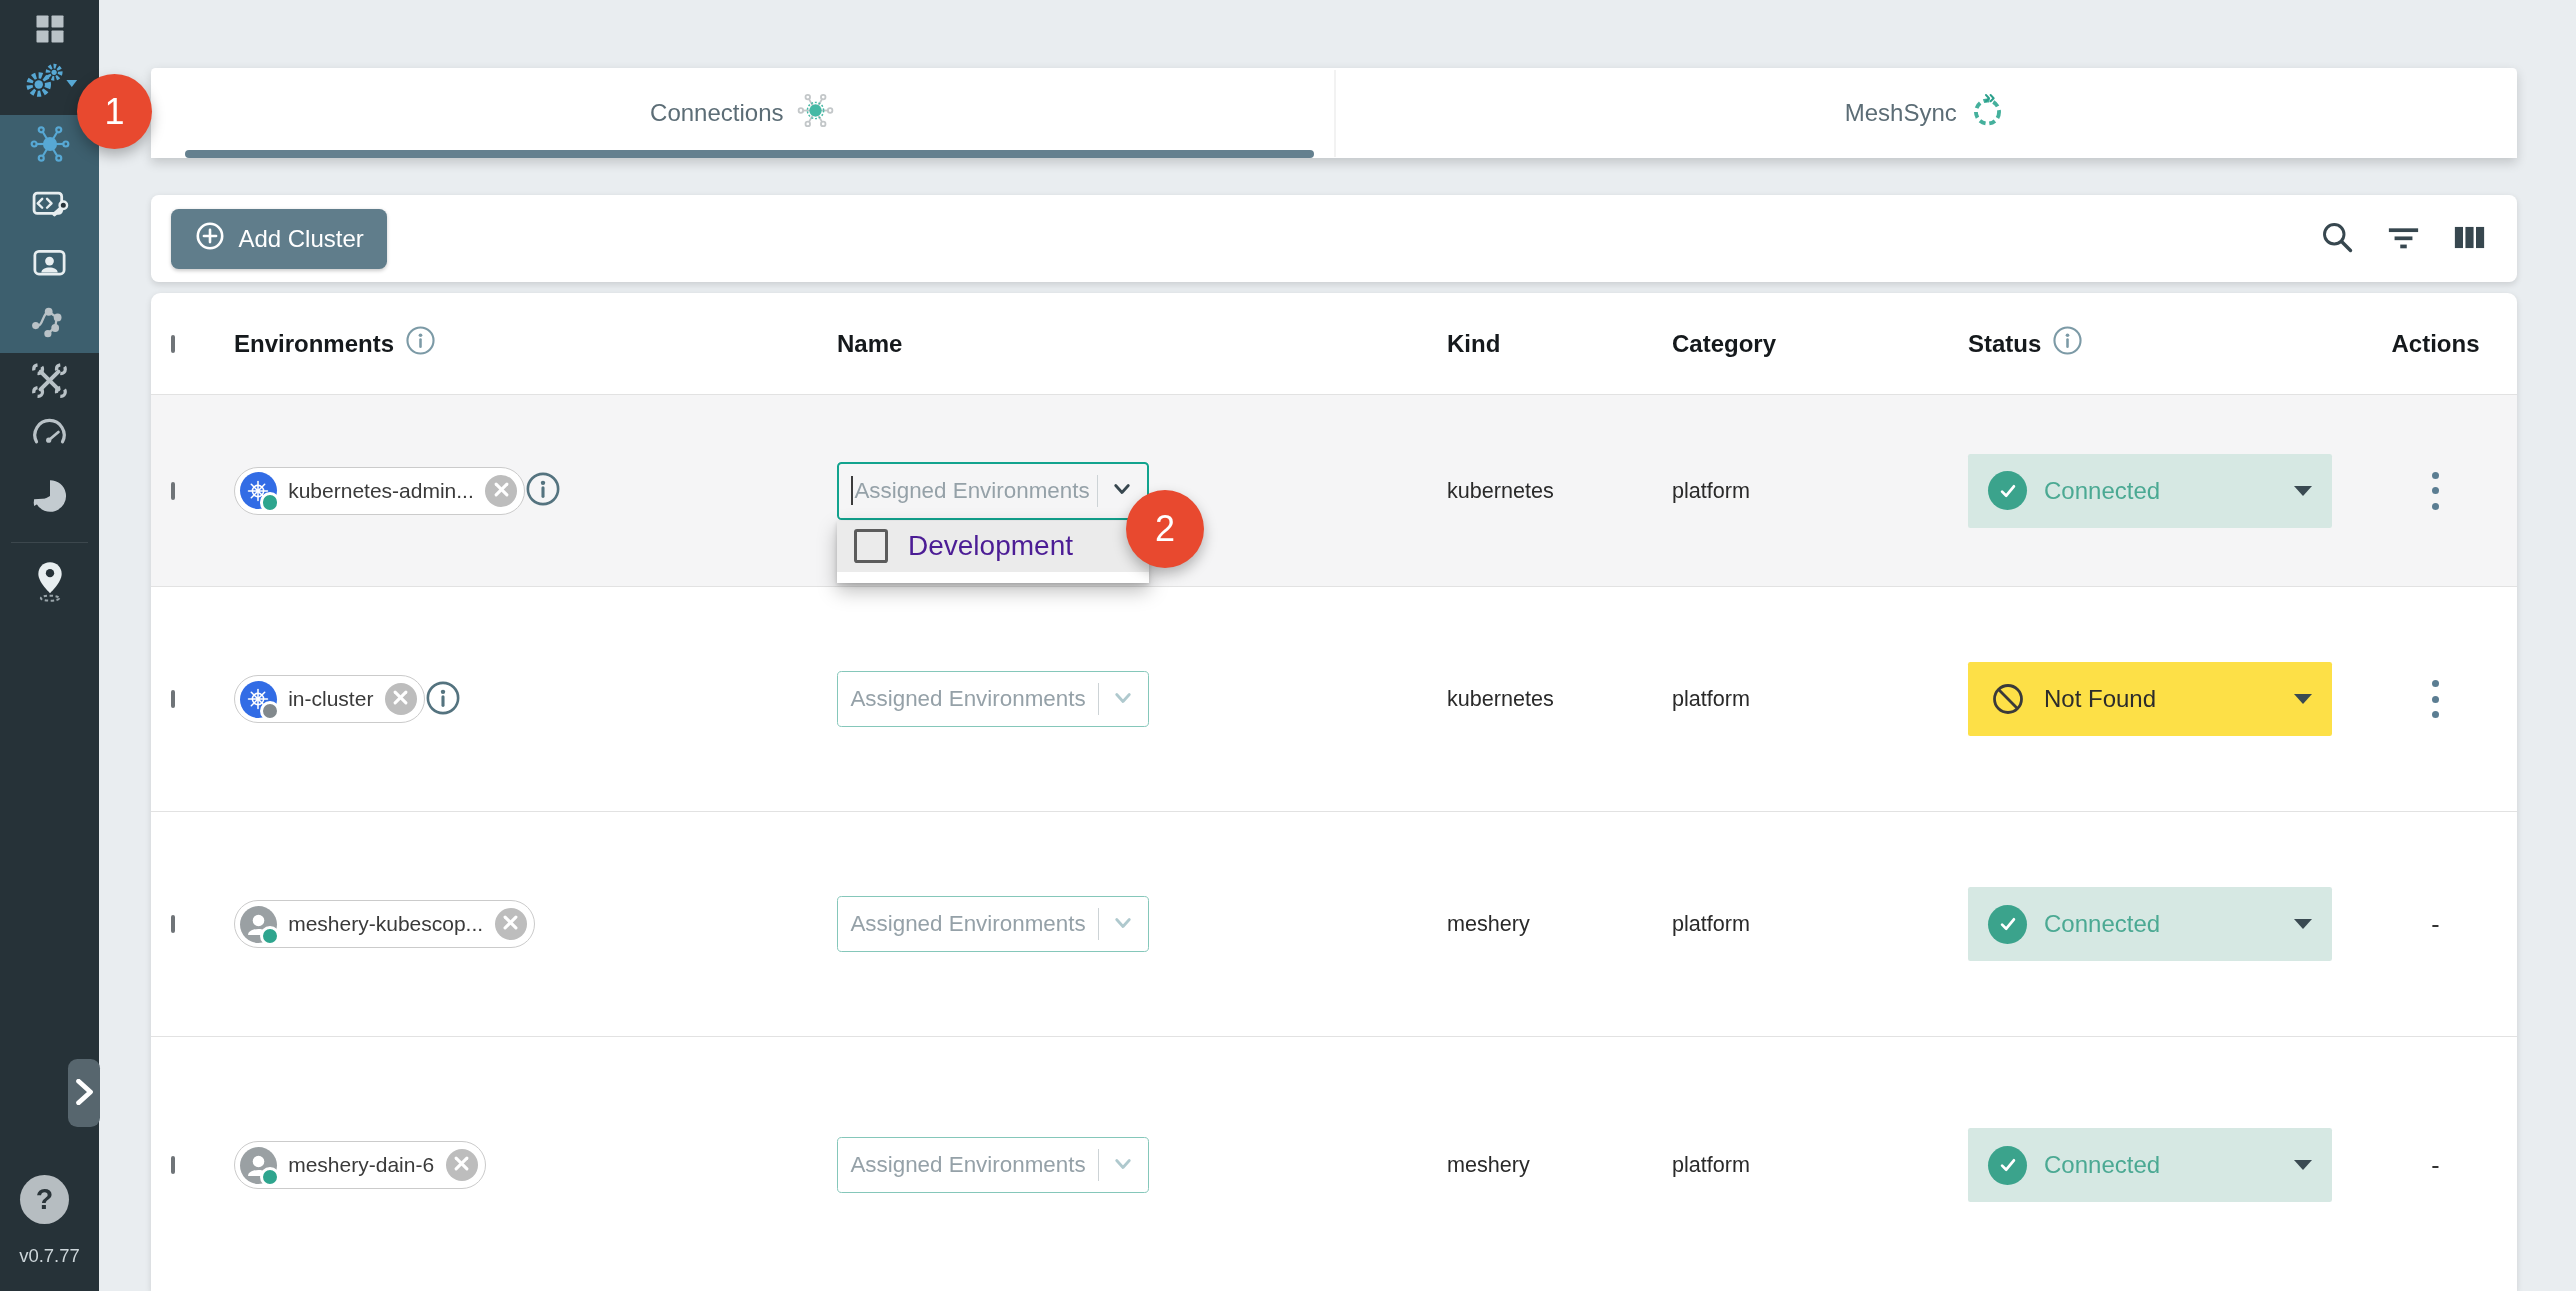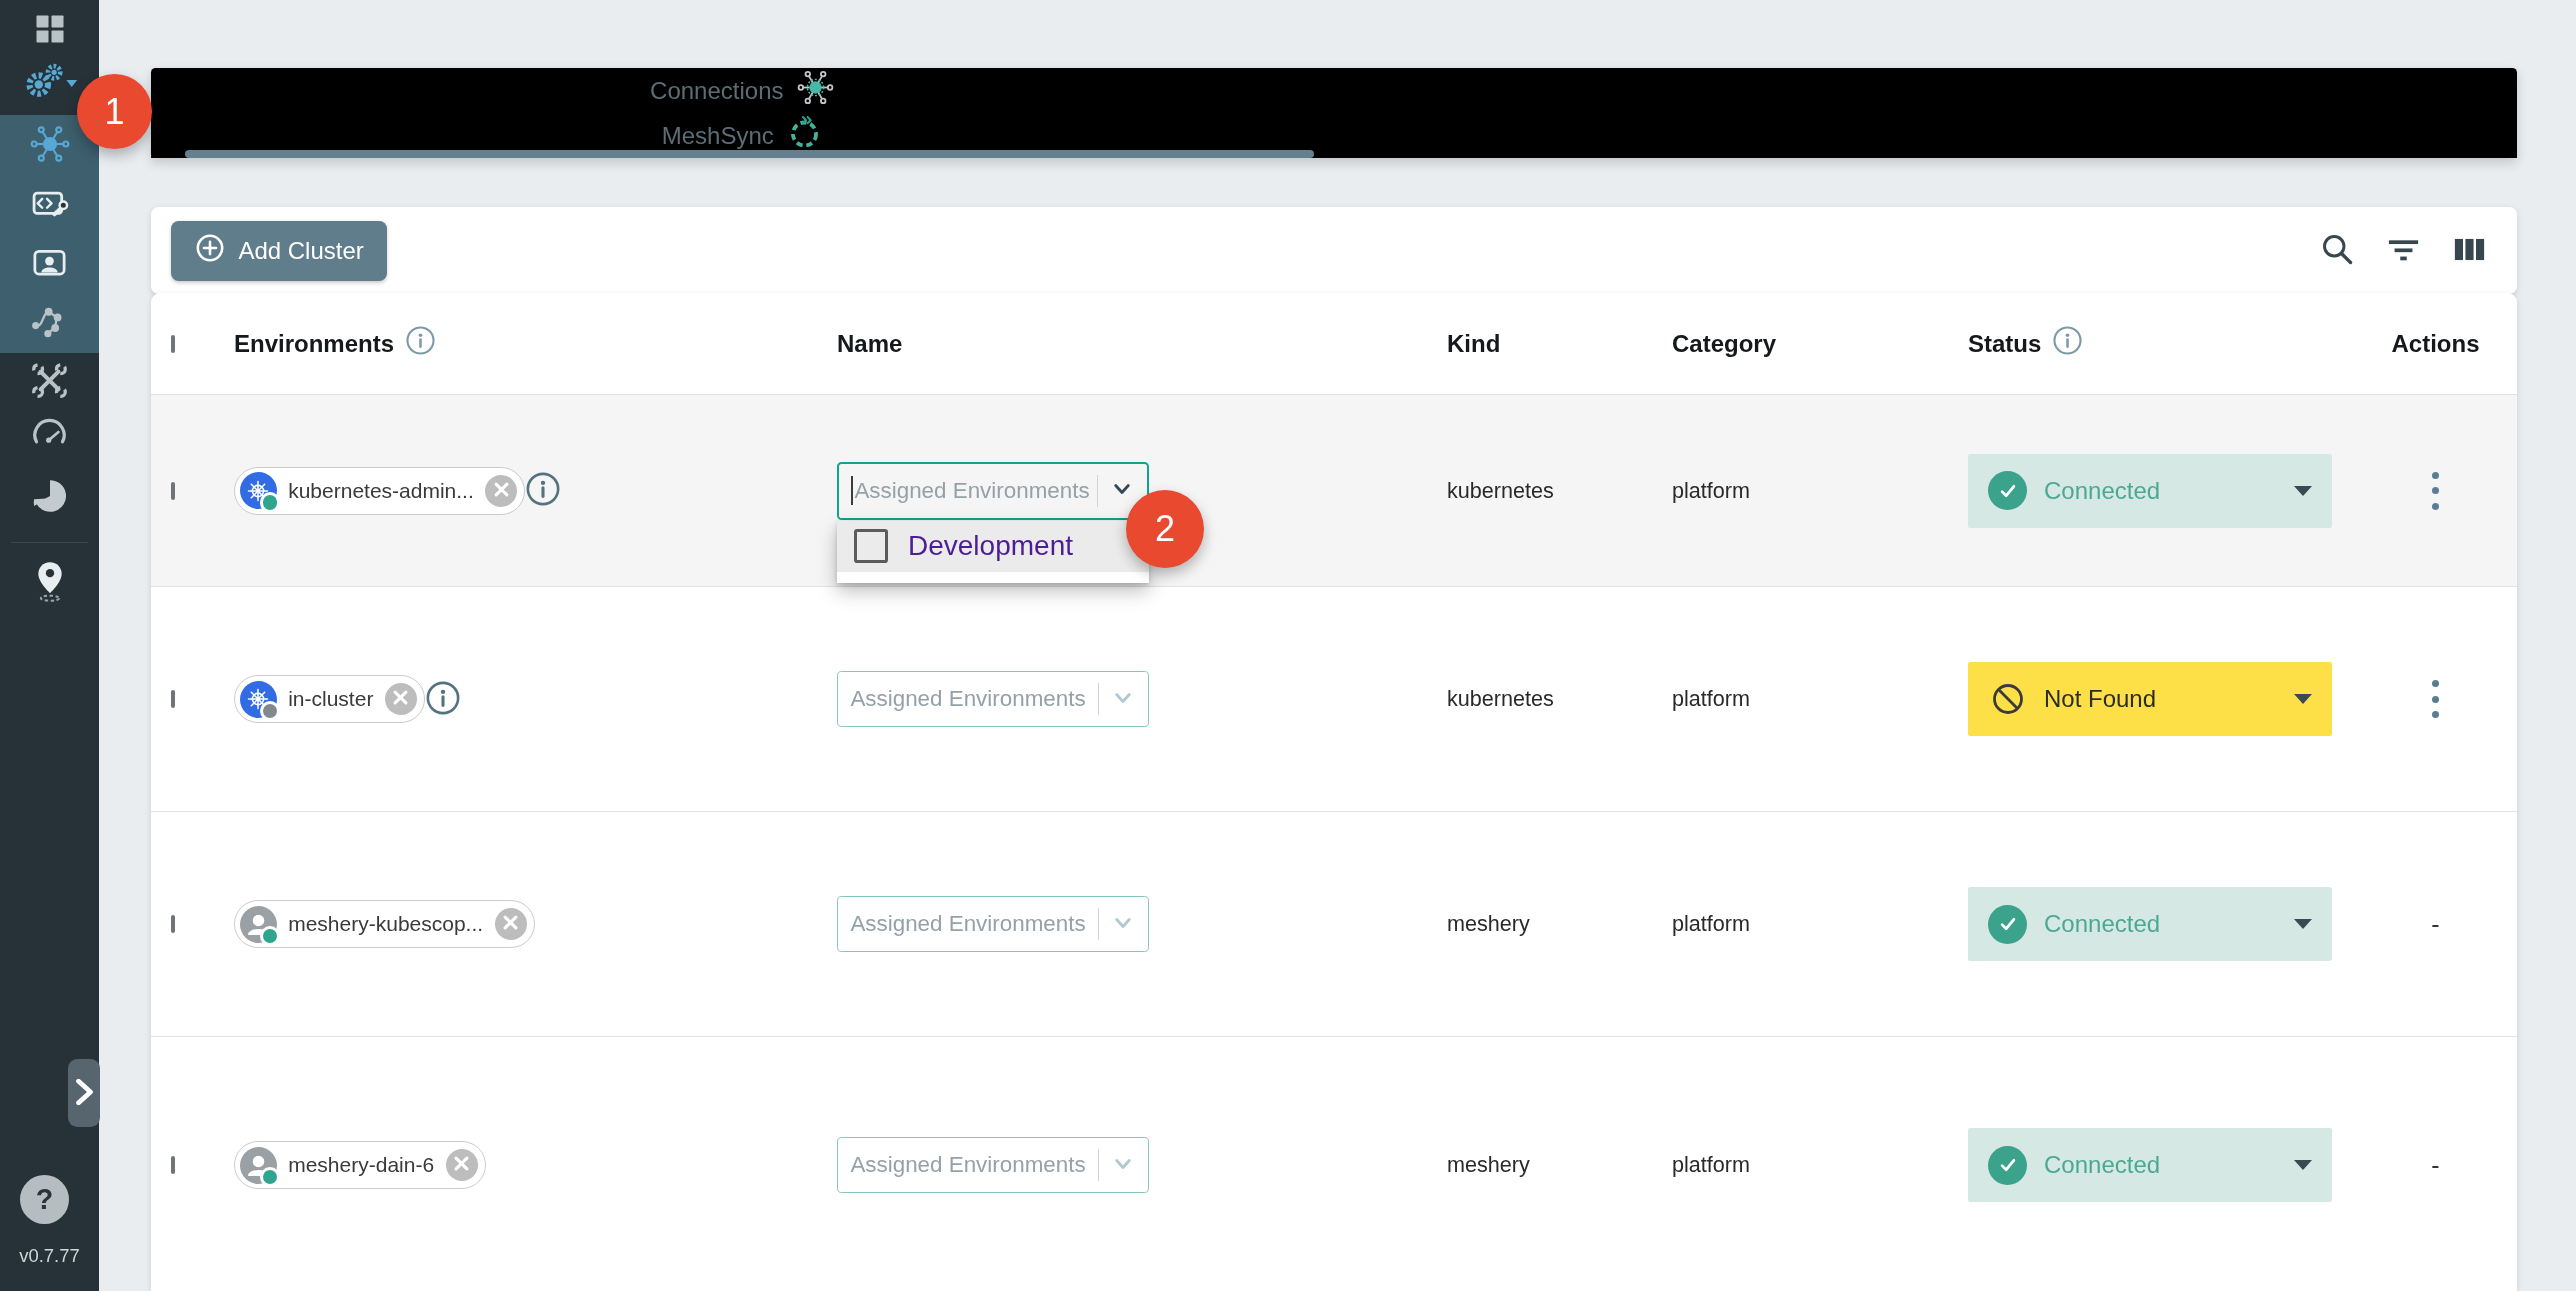--- a/index.html
+++ b/index.html
@@ -20,30 +20,30 @@
             font-size:28.6px;font-weight:bold;color:#2a3439;}
   .version{position:absolute;left:0;top:1245px;width:99px;text-align:center;color:#cdd6da;font-size:18.5px;}
 
   
   .annot{position:absolute;border-radius:50%;background:#e8492f;color:#fff;display:flex;align-items:center;
          justify-content:center;font-size:36px;box-shadow:0 6.2px 14px rgba(0,0,0,.28);z-index:60;}
   .badge1{left:77px;top:74px;width:75px;height:75px;}
   .badge2{left:1126px;top:490px;width:78px;height:78px;}
 
   
-  .tabbar{position:absolute;left:151px;top:68px;width:2366px;height:90px;background:#000000;
-          border-radius:4.6px 4.6px 0 0;box-shadow:0 4.6px 10.8px rgba(0,0,0,.16);display:flex;flex-direction:column;}
+  .tabbar{position:absolute;left:151px;top:68px;width:2366px;height:90px;background:#ffffff;
+          border-radius:4.6px 4.6px 0 0;box-shadow:0 4.6px 10.8px rgba(0,0,0,.16);display:flex;}
   .tabbar::before{content:"";position:absolute;left:50%;top:1.5px;bottom:1.5px;width:1.5px;background:rgba(0,0,0,.05);}
   .tab{width:50%;height:100%;display:flex;align-items:center;justify-content:center;gap:12.4px;
        font-size:24px;color:#5c6d76;cursor:pointer;}
   .tab-indicator{position:absolute;left:34px;bottom:0;width:1129px;height:8.5px;background:#64808f;border-radius:4.6px;}
 
   
   .toolbar{position:absolute;left:151px;top:195px;width:2366px;height:87px;background:#fff;border-radius:7.7px;
-           box-shadow:0 2.3px 6.2px rgba(0,0,0,.12);display:flex;align-items:center;margin-top:12px;}
+           box-shadow:0 2.3px 6.2px rgba(0,0,0,.12);display:flex;align-items:center;}
   .add-btn{margin-left:20px;height:60px;padding:0 23px;background:#607d8b;border:none;border-radius:7.7px;
            color:#fff;font-size:24px;font-family:"Liberation Sans",sans-serif;display:flex;align-items:center;gap:12.4px;
            cursor:pointer;box-shadow:0 1.5px 3.9px rgba(0,0,0,.2);}
   .tb-icons{margin-left:auto;margin-right:26px;display:flex;gap:23px;}
   .icon-btn{width:43px;height:43px;background:none;border:none;display:flex;align-items:center;justify-content:center;cursor:pointer;}
 
   
   .tablecard{position:absolute;left:151px;top:293px;width:2366px;height:998px;background:#fff;
              border-radius:9.3px 9.3px 0 0;box-shadow:0 2.3px 6.2px rgba(0,0,0,.12);}
   .rgrid{display:grid;grid-template-columns:83px 603px 610px 225px 296px 386px 1fr;align-items:center;}

